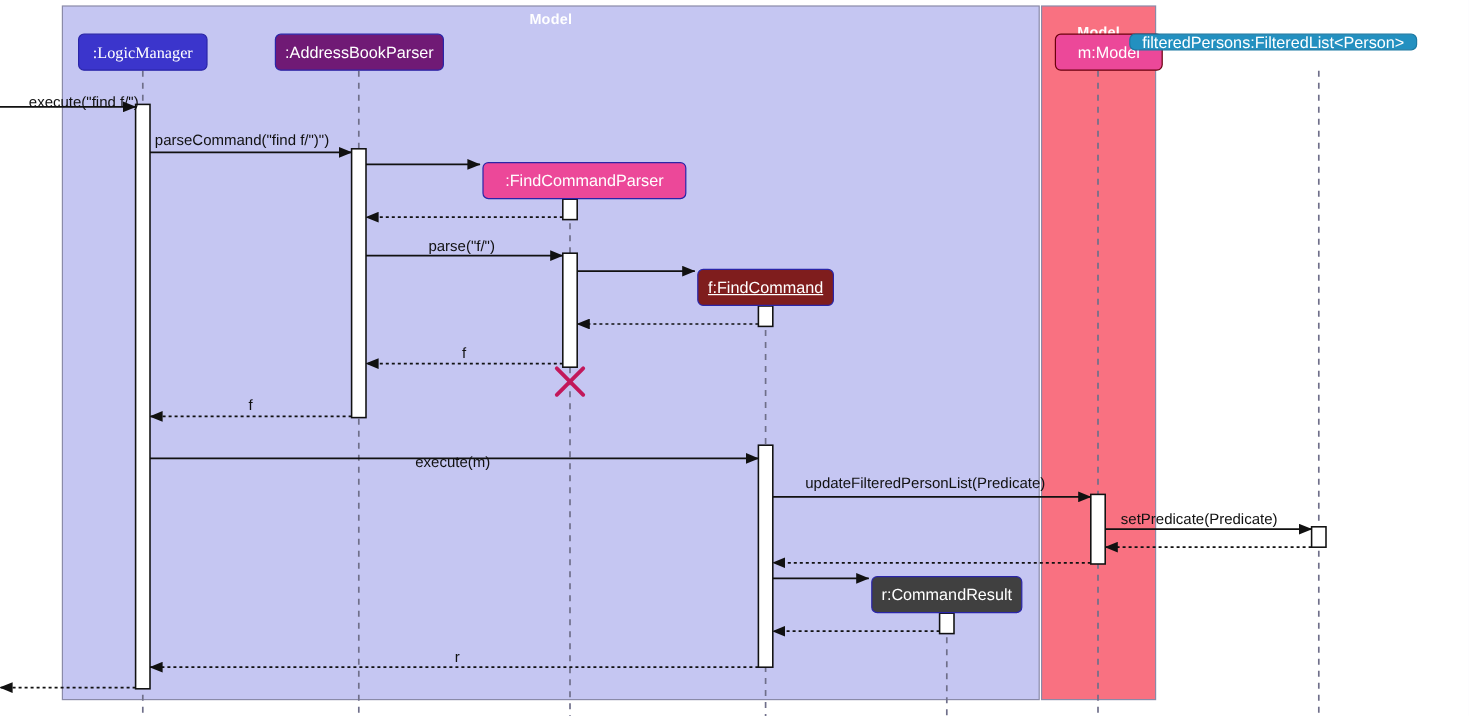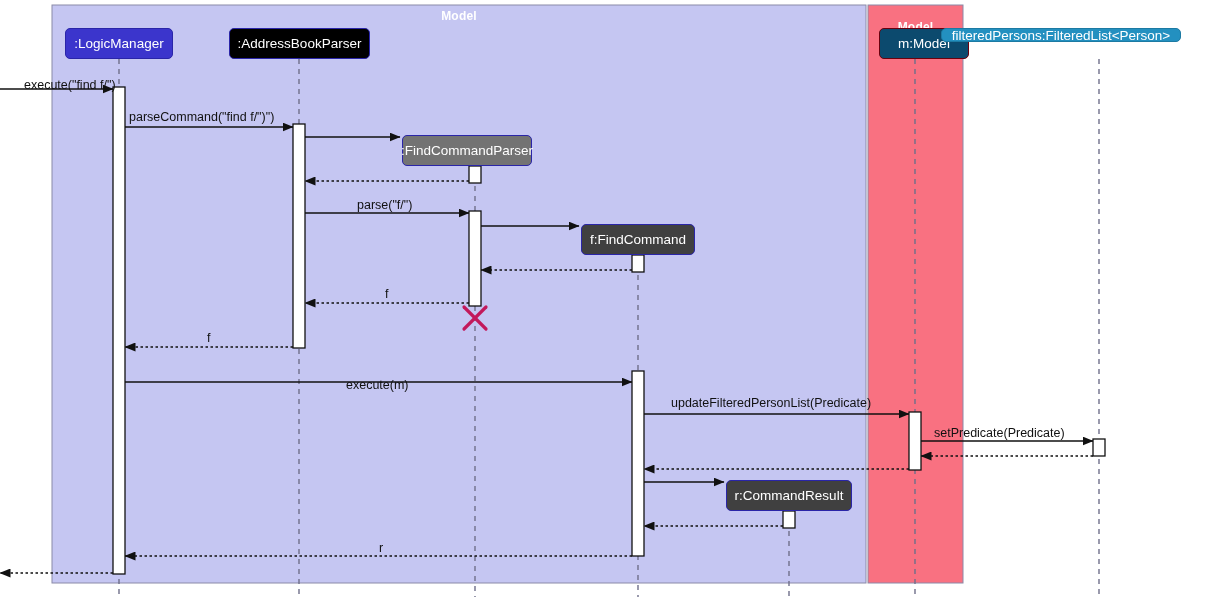--- a/index.html
+++ b/index.html
@@ -74,26 +74,26 @@
     <g id="g-destroy">
         <g>
           <line x1="464" y1="307" x2="486" y2="329" stroke="#c2185b" stroke-width="3.2" stroke-linecap="round"></line>
           <line x1="486" y1="307" x2="464" y2="329" stroke="#c2185b" stroke-width="3.2" stroke-linecap="round"></line>
         </g>
       </g>
   </svg>
   <div id="labels-layer">
       <div class="region-label" style="left: 52px; top: 9px; width: 814px;">Model</div>
       <div class="region-label" style="left: 868px; top: 20px; width: 95px;">Model</div>
-      <div class="obj-box" style="left: 65px; top: 28px; width: 108px; height: 31px; background: rgb(59, 53, 204); border: 1.5px solid rgb(42, 37, 168); color: rgb(255, 255, 255);">:LogicManager</div>
-      <div class="obj-box" style="left: 229px; top: 28px; width: 141px; height: 31px; background: #000000; border: 1.5px solid rgb(42, 37, 168); color: rgb(255, 255, 255);">:AddressBookParser</div>
-      <div class="obj-box" style="left: 402px; top: 135px; width: 130px; height: 31px; background: #737373; border: 1.5px solid rgb(42, 37, 168); color: rgb(255, 255, 255);">:FindCommandParser</div>
-      <div class="obj-box" style="left: 581px; top: 224px; width: 114px; height: 31px; background: #404040; border: 1.5px solid rgb(42, 37, 168); color: rgb(255, 255, 255);">f:FindCommand</div>
+      <div class="obj-box" style="left: 65px; top: 28px; width: 108px; height: 31px; background: rgb(59, 53, 204); border: 1.5px solid rgb(42, 37, 168); color: rgb(255, 255, 255); font-family: Liberation Serif, serif;">:LogicManager</div>
+      <div class="obj-box" style="left: 229px; top: 28px; width: 141px; height: 31px; background: #701a75; border: 1.5px solid rgb(42, 37, 168); color: rgb(255, 255, 255);">:AddressBookParser</div>
+      <div class="obj-box" style="left: 402px; top: 135px; width: 170px; height: 31px; background: #ec4899; border: 1.5px solid rgb(42, 37, 168); color: rgb(255, 255, 255);">:FindCommandParser</div>
+      <div class="obj-box" style="left: 581px; top: 224px; width: 114px; height: 31px; background: #7f1d1d; border: 1.5px solid rgb(42, 37, 168); color: rgb(255, 255, 255); text-decoration: underline;">f:FindCommand</div>
       <div class="obj-box" style="left: 726px; top: 480px; width: 126px; height: 31px; background: #404040; border: 1.5px solid rgb(42, 37, 168); color: rgb(255, 255, 255);">r:CommandResult</div>
-      <div class="obj-box" style="left: 879px; top: 28px; width: 90px; height: 31px; background: #0c4a6e; border: 1.5px solid rgb(107, 0, 13); color: rgb(255, 255, 255);">m:Model</div>
+      <div class="obj-box" style="left: 879px; top: 28px; width: 90px; height: 31px; background: #ec4899; border: 1.5px solid rgb(107, 0, 13); color: rgb(255, 255, 255);">m:Model</div>
       <div class="obj-box" style="left: 941px; top: 28px; width: 240px; height: 14px; background: rgb(35, 144, 192); border: 1.5px solid rgb(28, 122, 163); color: #ffffff;">filteredPersons:FilteredList&lt;Person&gt;</div>
       <div class="msg-label" style="left: 24px; top: 78px;">execute("find f/")</div>
       <div class="msg-label" style="left: 129px; top: 110px;">parseCommand("find f/")")</div>
       <div class="msg-label" style="left: 357px; top: 198px;">parse("f/")</div>
       <div class="msg-label" style="left: 385px; top: 287px;">f</div>
       <div class="msg-label" style="left: 207px; top: 331px;">f</div>
       <div class="msg-label" style="left: 346px; top: 378px;">execute(m)</div>
       <div class="msg-label" style="left: 671px; top: 396px; text-align: right;">updateFilteredPersonList(Predicate)</div>
       <div class="msg-label" style="left: 934px; top: 426px;">setPredicate(Predicate)</div>
       <div class="msg-label" style="left: 379px; top: 541px;">r</div>

